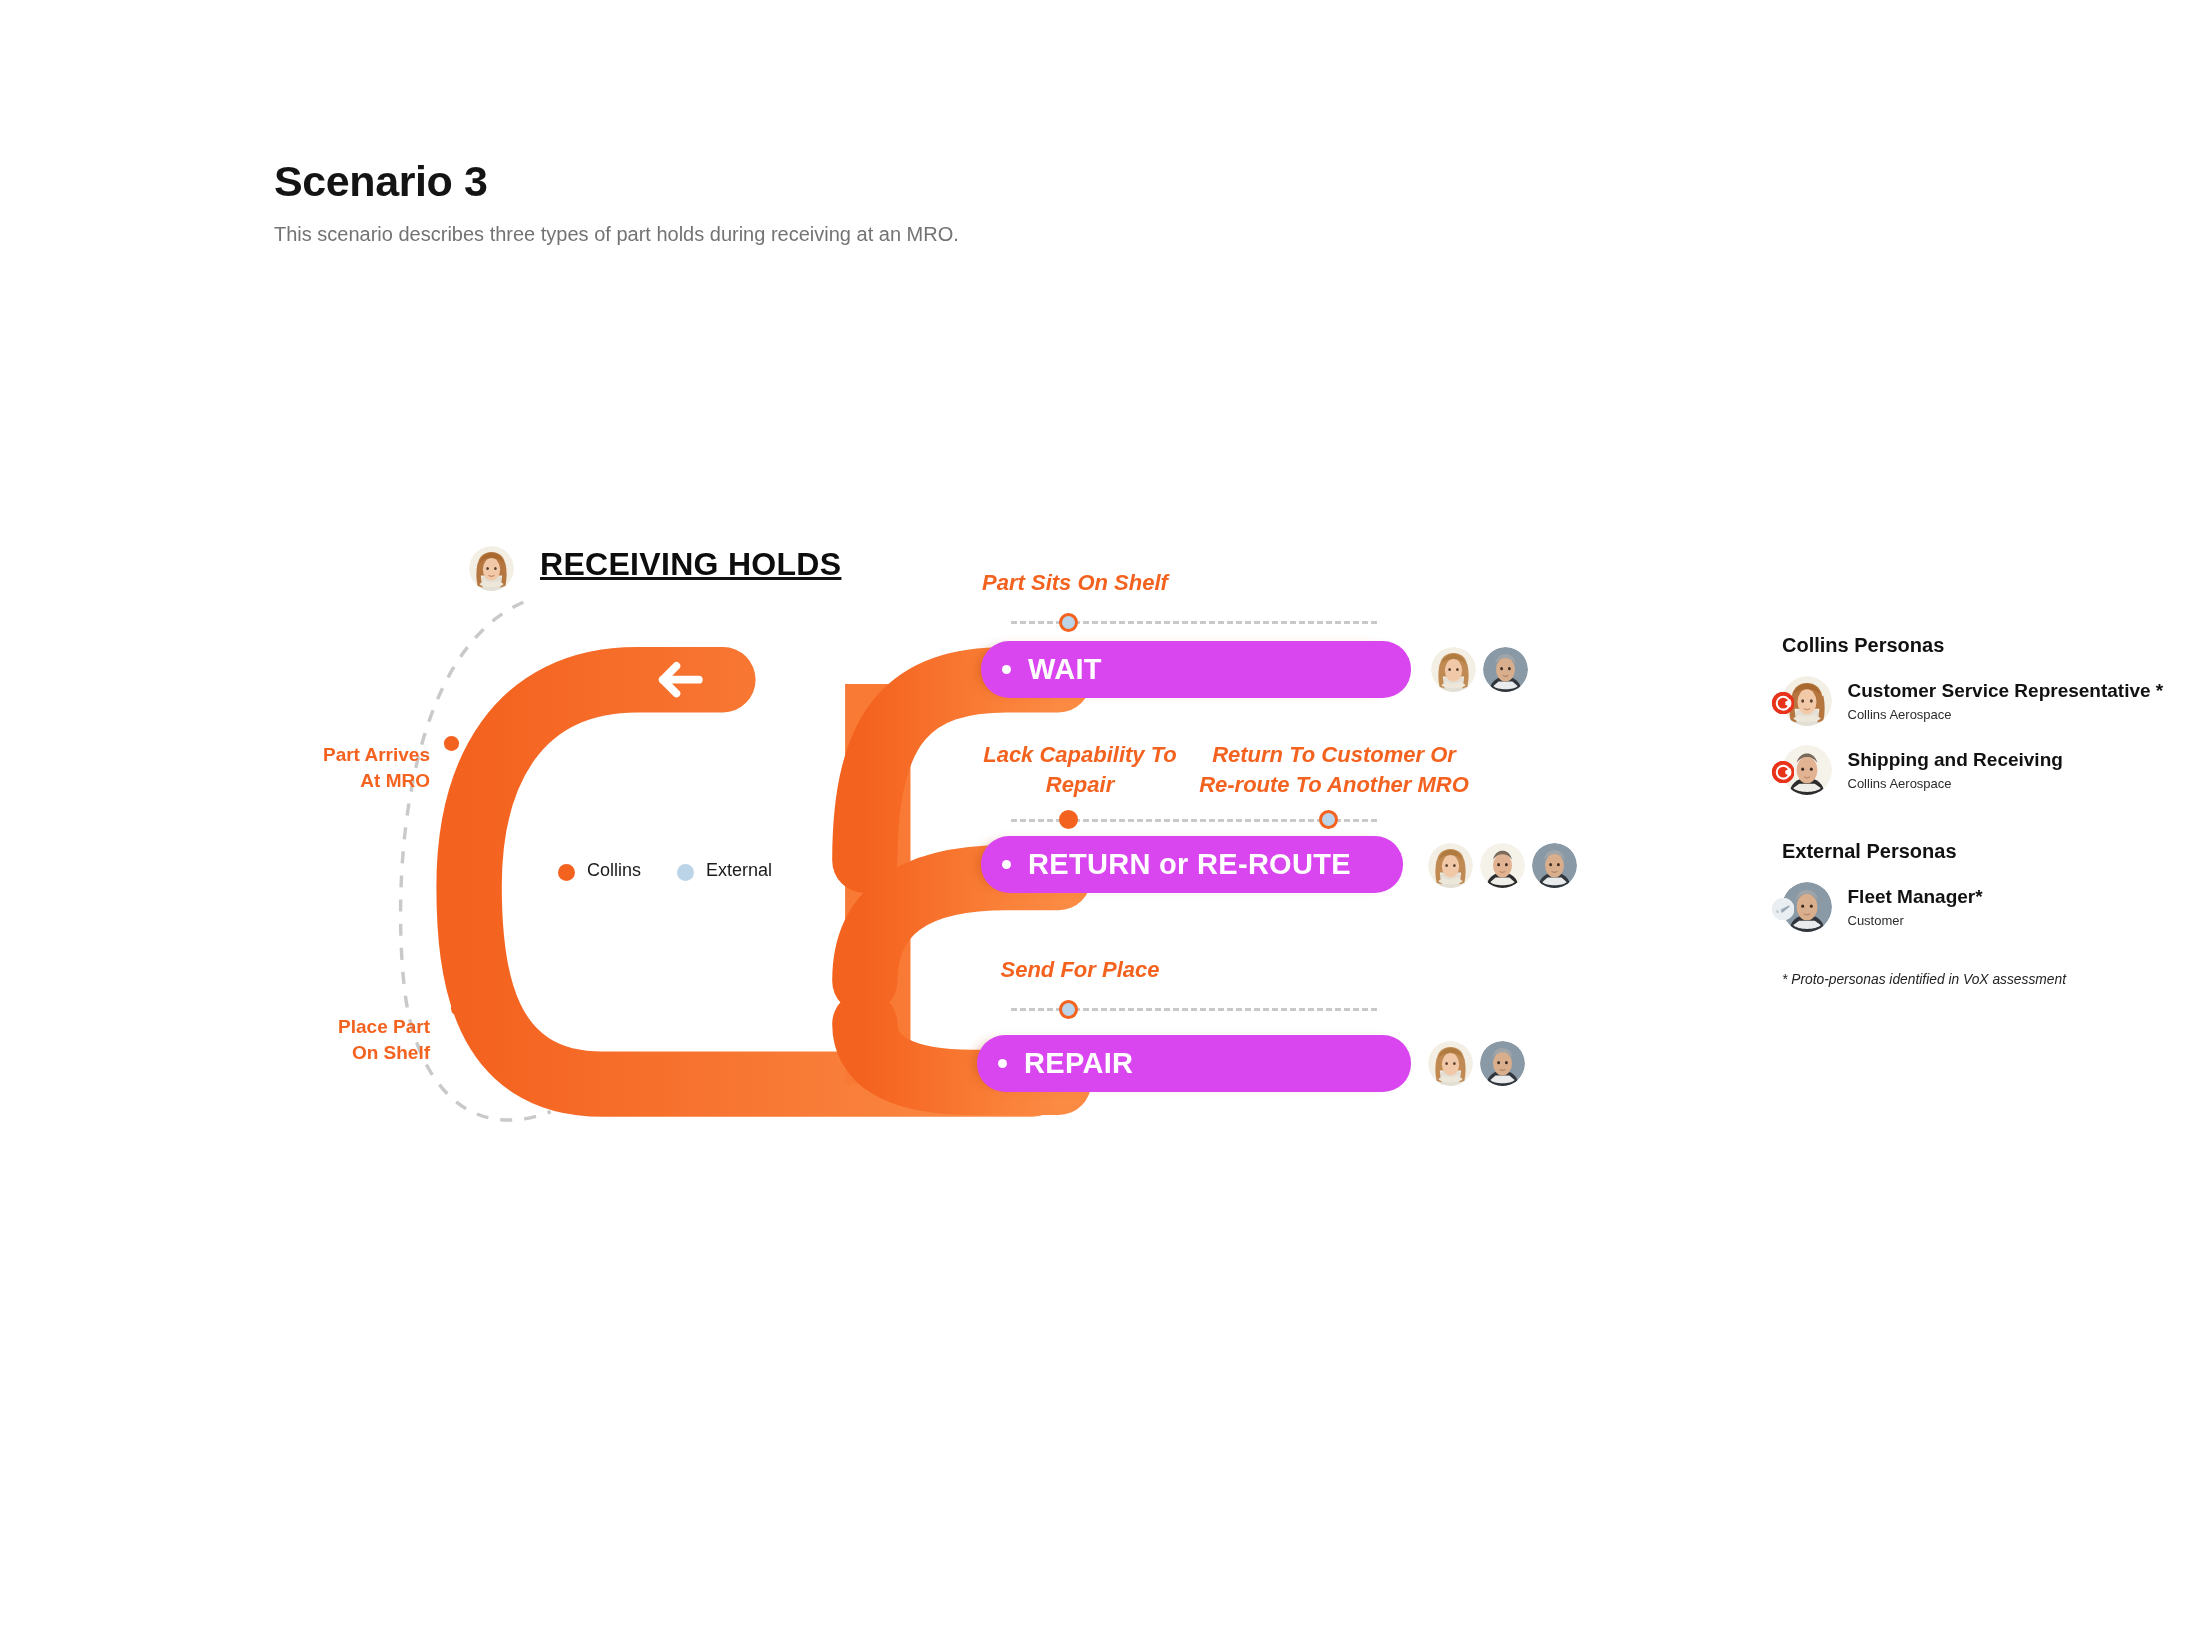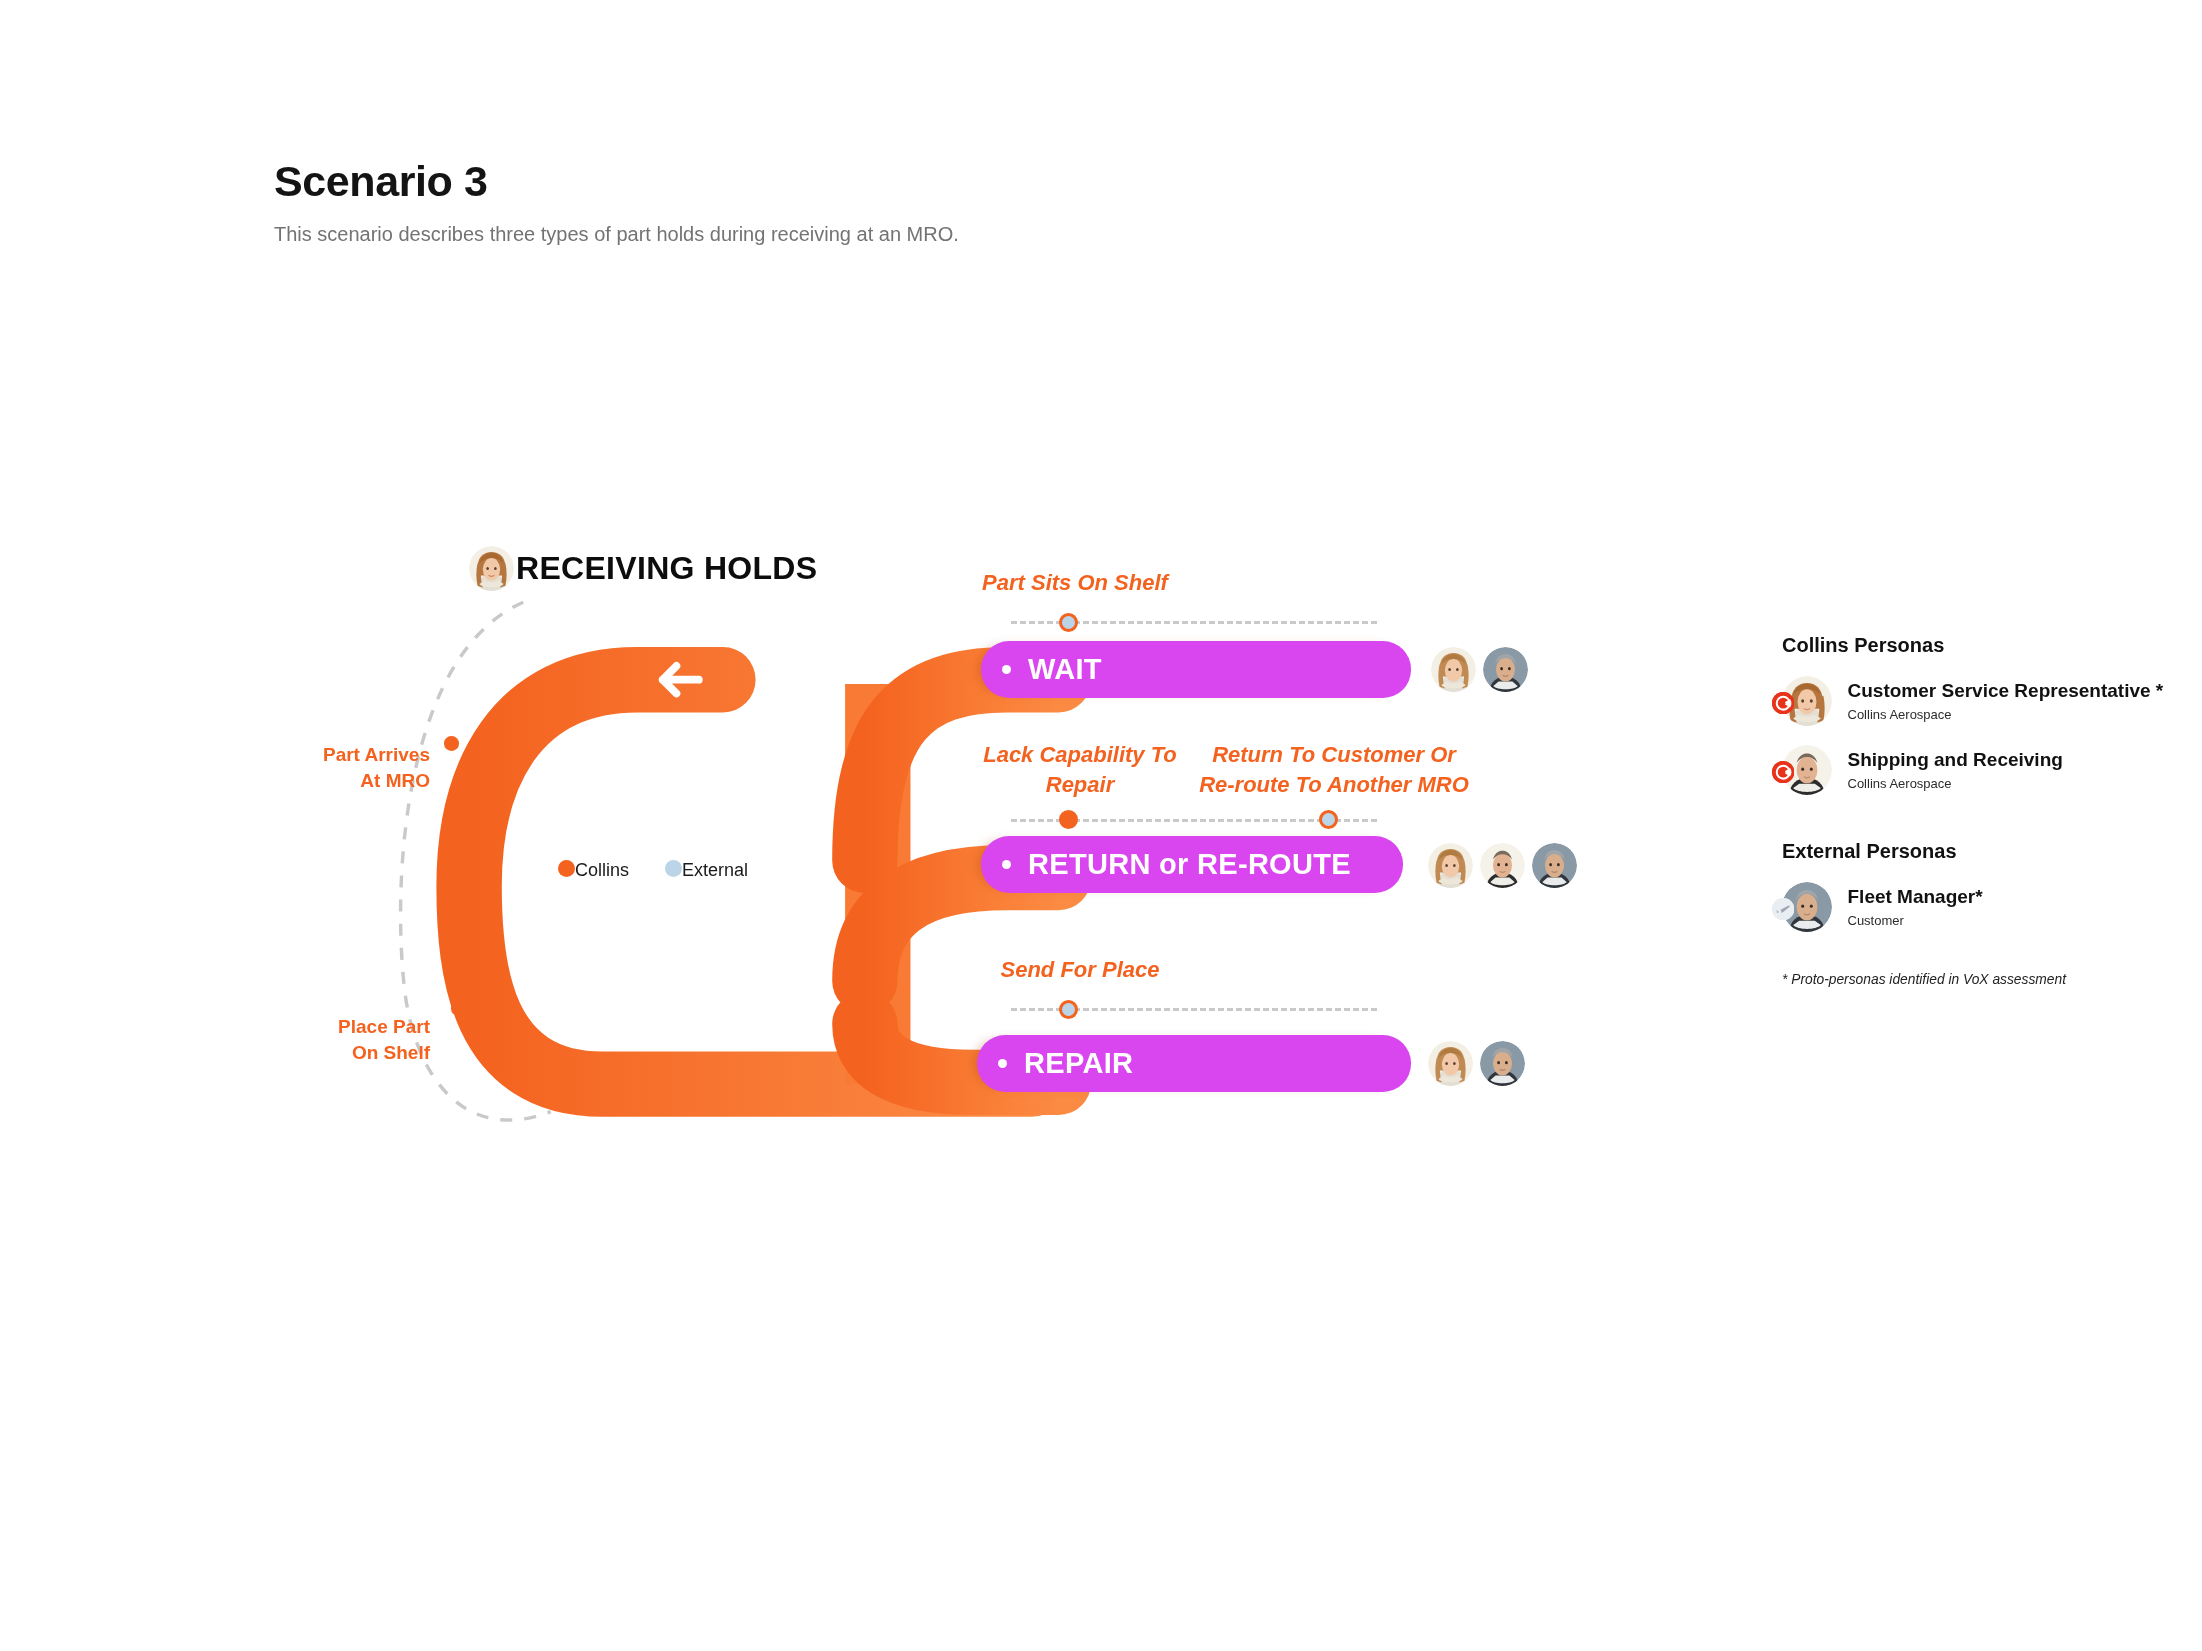--- a/index.html
+++ b/index.html
@@ -50,22 +50,23 @@
     pointer-events: none;
   }
   #diagram > * { pointer-events: auto; }
 
   
   #flow-header {
     position: absolute;
     left: 469px;
     top: 546px;
     display: flex;
-    align-items: center;
-    gap: 2px;
+    align-items: flex-start;
+    gap: 26px;
+    text-decoration: underline;
   }
   #flow-header .avatar { width: 45px; height: 45px; }
   #flow-title {
     font-size: 32px;
     font-weight: bold;
     letter-spacing: 0.3px;
     color: #0d0d0d;
     white-space: nowrap;
   }
 
@@ -106,21 +107,21 @@
   #flow-legend {
     position: absolute;
     left: 558px;
     top: 860px;
     display: flex;
     align-items: center;
     gap: 36px;
     font-size: 18px;
     color: #1a1a1a;
   }
-  #flow-legend .legend-item { display: flex; align-items: flex-start; gap: 0; }
+  #flow-legend .legend-item { display: flex; align-items: flex-end; gap: 12px; }
   .legend-swatch { width: 17px; height: 17px; border-radius: 50%; flex: none; }
   .legend-swatch.collins  { background: #F4621F; }
   .legend-swatch.external { background: #BBD4E8; }
 
   
   .branch-note {
     position: absolute;
     color: #F4621F;
     font-weight: bold;
     font-size: 22px;

